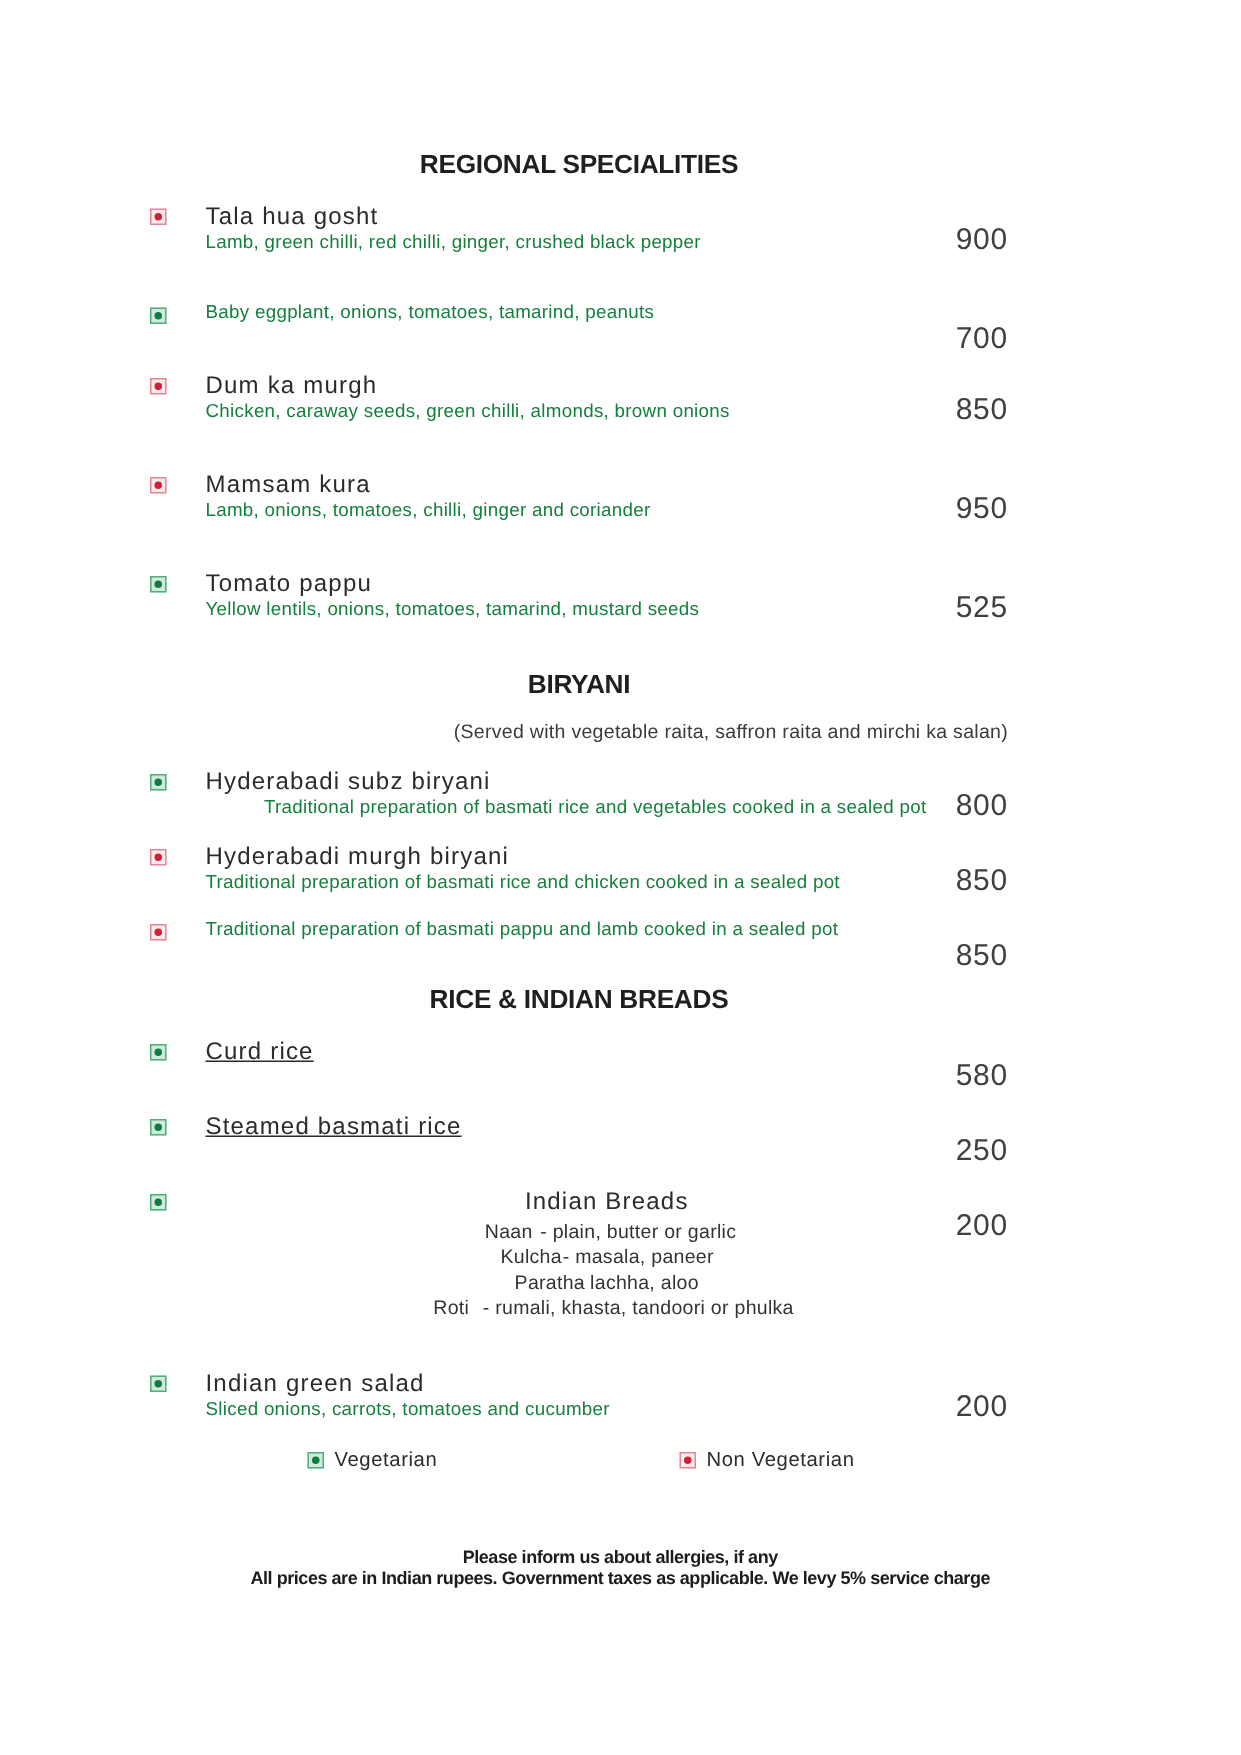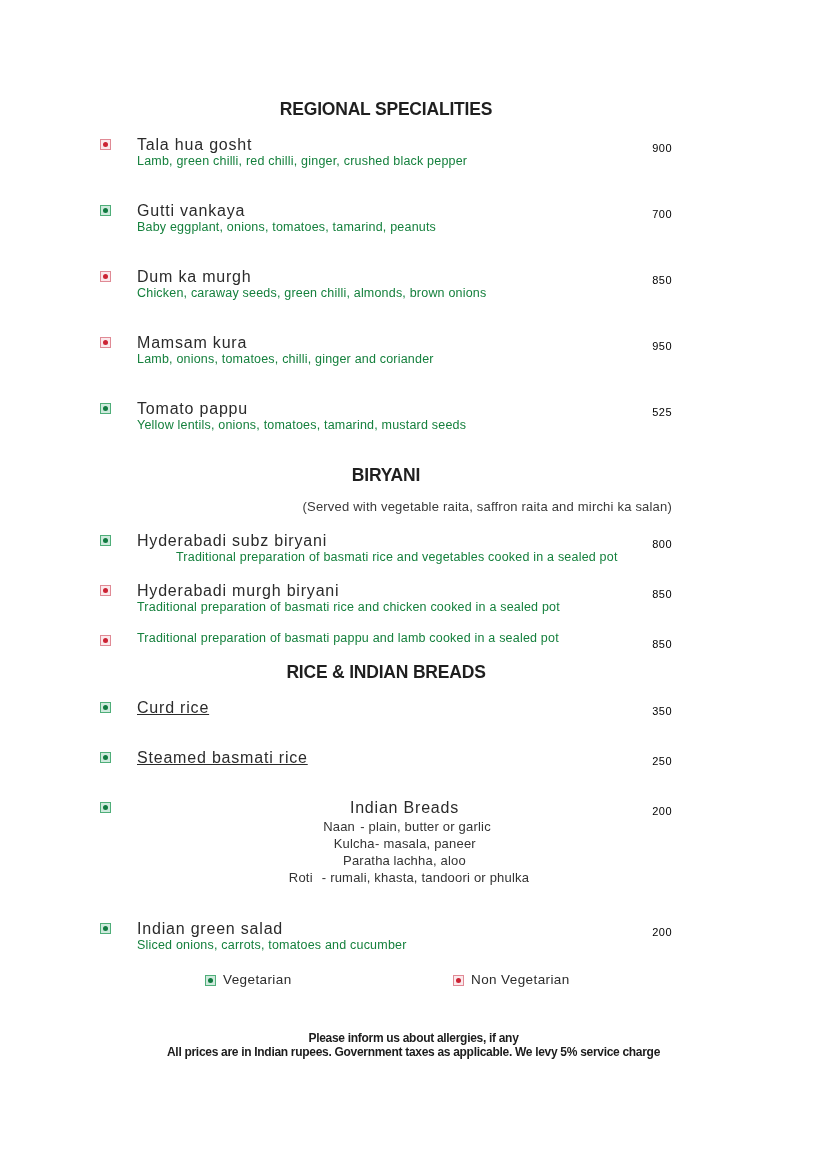--- a/index.html
+++ b/index.html
@@ -18,21 +18,21 @@
   }
   .section-title {
     font-size: 17.5px;
     font-weight: bold;
     letter-spacing: -0.2px;
     color: #1f1f1f;
     text-align: center;
     line-height: 20px;
     margin-bottom: 16px;
   }
-  .sec3 .section-title { margin-top: 16px; }
+  .sec3 .section-title { margin-top: 29px; }
   .section-note {
     font-size: 13px;
     color: #3a3a3a;
     text-align: right;
     line-height: 16px;
     margin: -2px 0 16px 0;
     letter-spacing: 0.2px;
   }
   .item { position: relative; padding-left: 37px; }
   .sec1 .item { margin-bottom: 32px; }
@@ -47,25 +47,25 @@
   }
   .item-desc {
     font-size: 12.5px;
     letter-spacing: 0.2px;
     line-height: 15px;
     color: #15803d;
   }
   .item-desc.indent { padding-left: 39px; }
   .item-price {
     position: absolute;
-    right: 0; top: 4px;
-    font-size: 11px;
+    right: 0; top: 16px;
+    font-size: 20px;
     letter-spacing: 0.5px;
     line-height: 19px;
-    color: #000000;
+    color: #404040;
   }
   .vdot {
     position: absolute;
     left: 0; top: 4px;
     width: 11px; height: 11px;
     display: inline-block;
   }
   .vdot .inner {
     position: absolute;
     left: 2px; top: 2px;
@@ -127,21 +127,20 @@
         </span>
       <div class="item-name">Tala hua gosht</div>
       <div class="item-desc">Lamb, green chilli, red chilli, ginger, crushed black pepper</div>
       <div class="item-price">900</div>
     </div>
 
     <div class="item">
       <span class="vdot veg">
           <span class="inner"></span>
         </span>
-      <div class="item-name">Gutti vankaya</div>
       <div class="item-desc">Baby eggplant, onions, tomatoes, tamarind, peanuts</div>
       <div class="item-price">700</div>
     </div>
 
     <div class="item">
       <span class="vdot nonveg">
           <span class="inner"></span>
         </span>
       <div class="item-name">Dum ka murgh</div>
       <div class="item-desc">Chicken, caraway seeds, green chilli, almonds, brown onions</div>
@@ -199,21 +198,21 @@
   </section>
 
   <section class="sec3">
     <h2 class="section-title">RICE &amp; INDIAN BREADS</h2>
 
     <div class="item item-simple">
       <span class="vdot veg">
           <span class="inner"></span>
         </span>
       <div class="item-name">Curd rice</div>
-      <div class="item-price">350</div>
+      <div class="item-price">580</div>
     </div>
 
     <div class="item item-simple">
       <span class="vdot veg">
           <span class="inner"></span>
         </span>
       <div class="item-name">Steamed basmati rice</div>
       <div class="item-price">250</div>
     </div>
 

